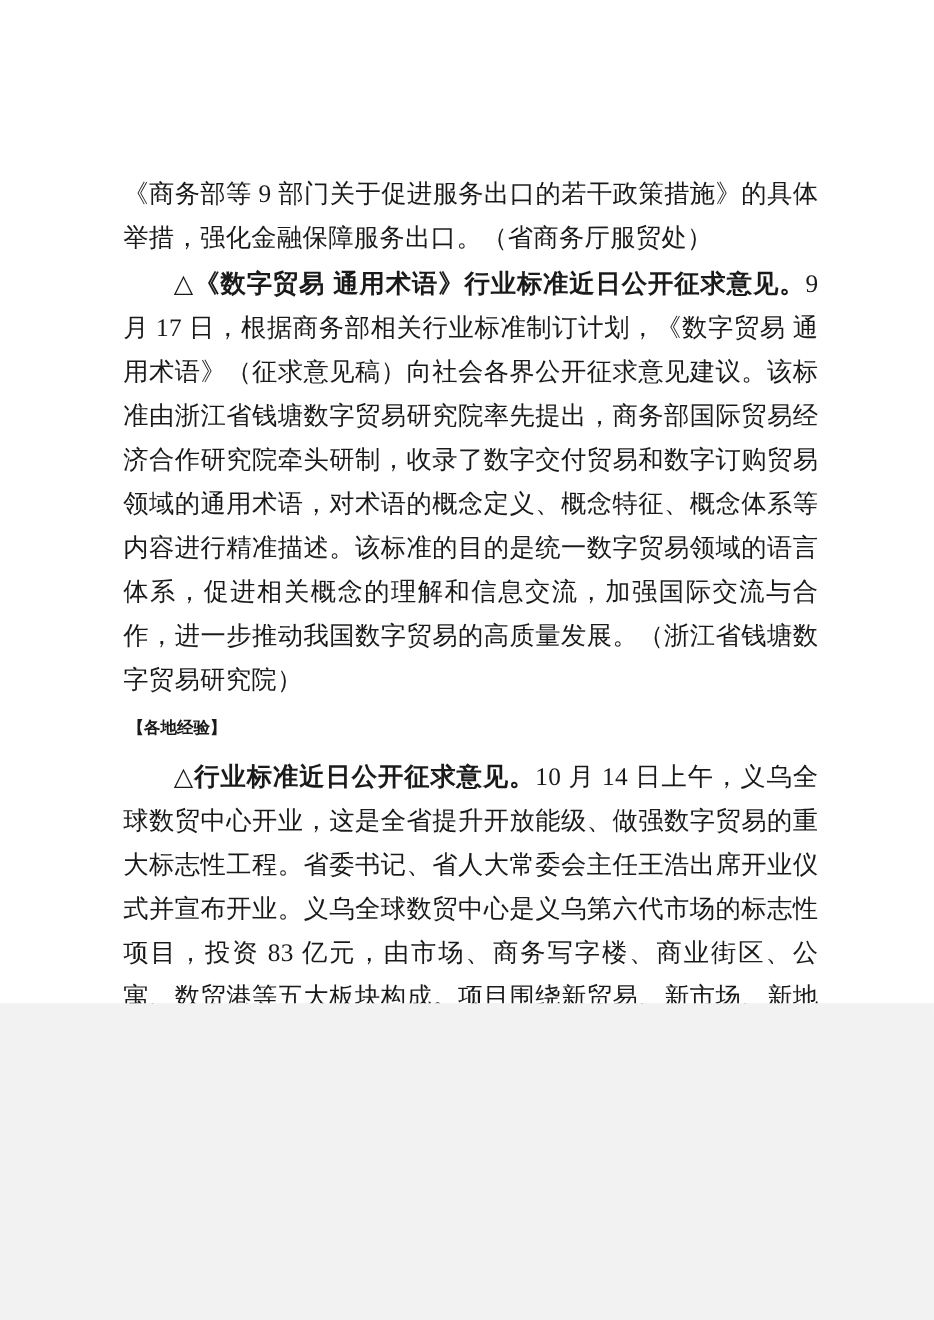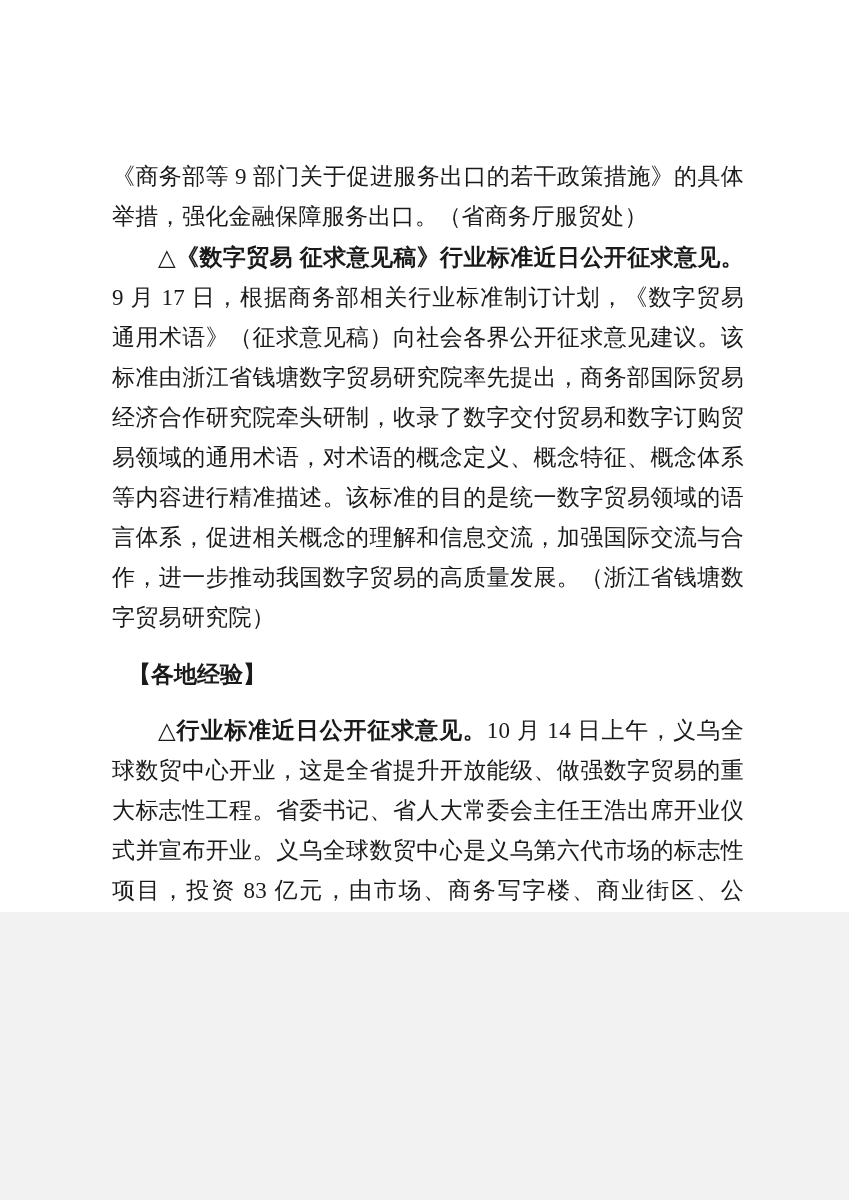--- a/index.html
+++ b/index.html
@@ -35,22 +35,22 @@
     word-break: break-all;
   }
   .para.indent {
     text-indent: 2em;
   }
   .lead {
     font-weight: 700;
     font-family: "Liberation Sans", "DejaVu Sans", sans-serif;
   }
   .section-heading {
-    margin: 16px;
-    font-size: 23px;
+    margin: 4px;
+    font-size: 15px;
     line-height: 40px;
     font-weight: 700;
     font-family: "Liberation Sans", "DejaVu Sans", sans-serif;
     text-align: left;
   }
   .footer {
     position: absolute;
     left: 0;
     right: 0;
     top: 1127px;
@@ -64,21 +64,21 @@
 </style>
 </head>
 <body>
 
 <div class="page">
 
   <div class="text-block">
 
     <p class="para"><span>《商务部等 9 部门关于促进服务出口的若干政策措施》的具体举措，强化金融保障服务出口。（省商务厅服贸处）</span></p>
 
-    <p class="para indent"><span class="lead">△《数字贸易 征求意见稿》行业标准近日公开征求意见。</span><span>9 月 17 日，根据商务部相关行业标准制订计划，《数字贸易 通用术语》（征求意见稿）向社会各界公开征求意见建议。该标准由浙江省钱塘数字贸易研究院率先提出，商务部国际贸易经济合作研究院牵头研制，收录了数字交付贸易和数字订购贸易领域的通用术语，对术语的概念定义、概念特征、概念体系等内容进行精准描述。该标准的目的是统一数字贸易领域的语言体系，促进相关概念的理解和信息交流，加强国际交流与合作，进一步推动我国数字贸易的高质量发展。（浙江省钱塘数字贸易研究院）</span></p>
+    <p class="para indent"><span class="lead">△《数字贸易 通用术语》行业标准近日公开征求意见。</span><span>9 月 17 日，根据商务部相关行业标准制订计划，《数字贸易 通用术语》（征求意见稿）向社会各界公开征求意见建议。该标准由浙江省钱塘数字贸易研究院率先提出，商务部国际贸易经济合作研究院牵头研制，收录了数字交付贸易和数字订购贸易领域的通用术语，对术语的概念定义、概念特征、概念体系等内容进行精准描述。该标准的目的是统一数字贸易领域的语言体系，促进相关概念的理解和信息交流，加强国际交流与合作，进一步推动我国数字贸易的高质量发展。（浙江省钱塘数字贸易研究院）</span></p>
 
     <p class="section-heading">【各地经验】</p>
 
     <p class="para indent"><span class="lead">△行业标准近日公开征求意见。</span><span>10 月 14 日上午，义乌全球数贸中心开业，这是全省提升开放能级、做强数字贸易的重大标志性工程。省委书记、省人大常委会主任王浩出席开业仪式并宣布开业。义乌全球数贸中心是义乌第六代市场的标志性项目，投资 83 亿元，由市场、商务写字楼、商业街区、公寓、数贸港等五大板块构成。项目围绕新贸易、新市场、新地标三条主线，一体推进“人、货、场，信息流、货物流、资金流”六大贸易要素数字化提升，打造以跨境电商等数字贸易为核心、引领全球小商品贸易新风尚的新一代市场综合体。义乌全</span></p>
 
   </div>
 
   <div class="footer">- 4 -</div>
 
 </div>

